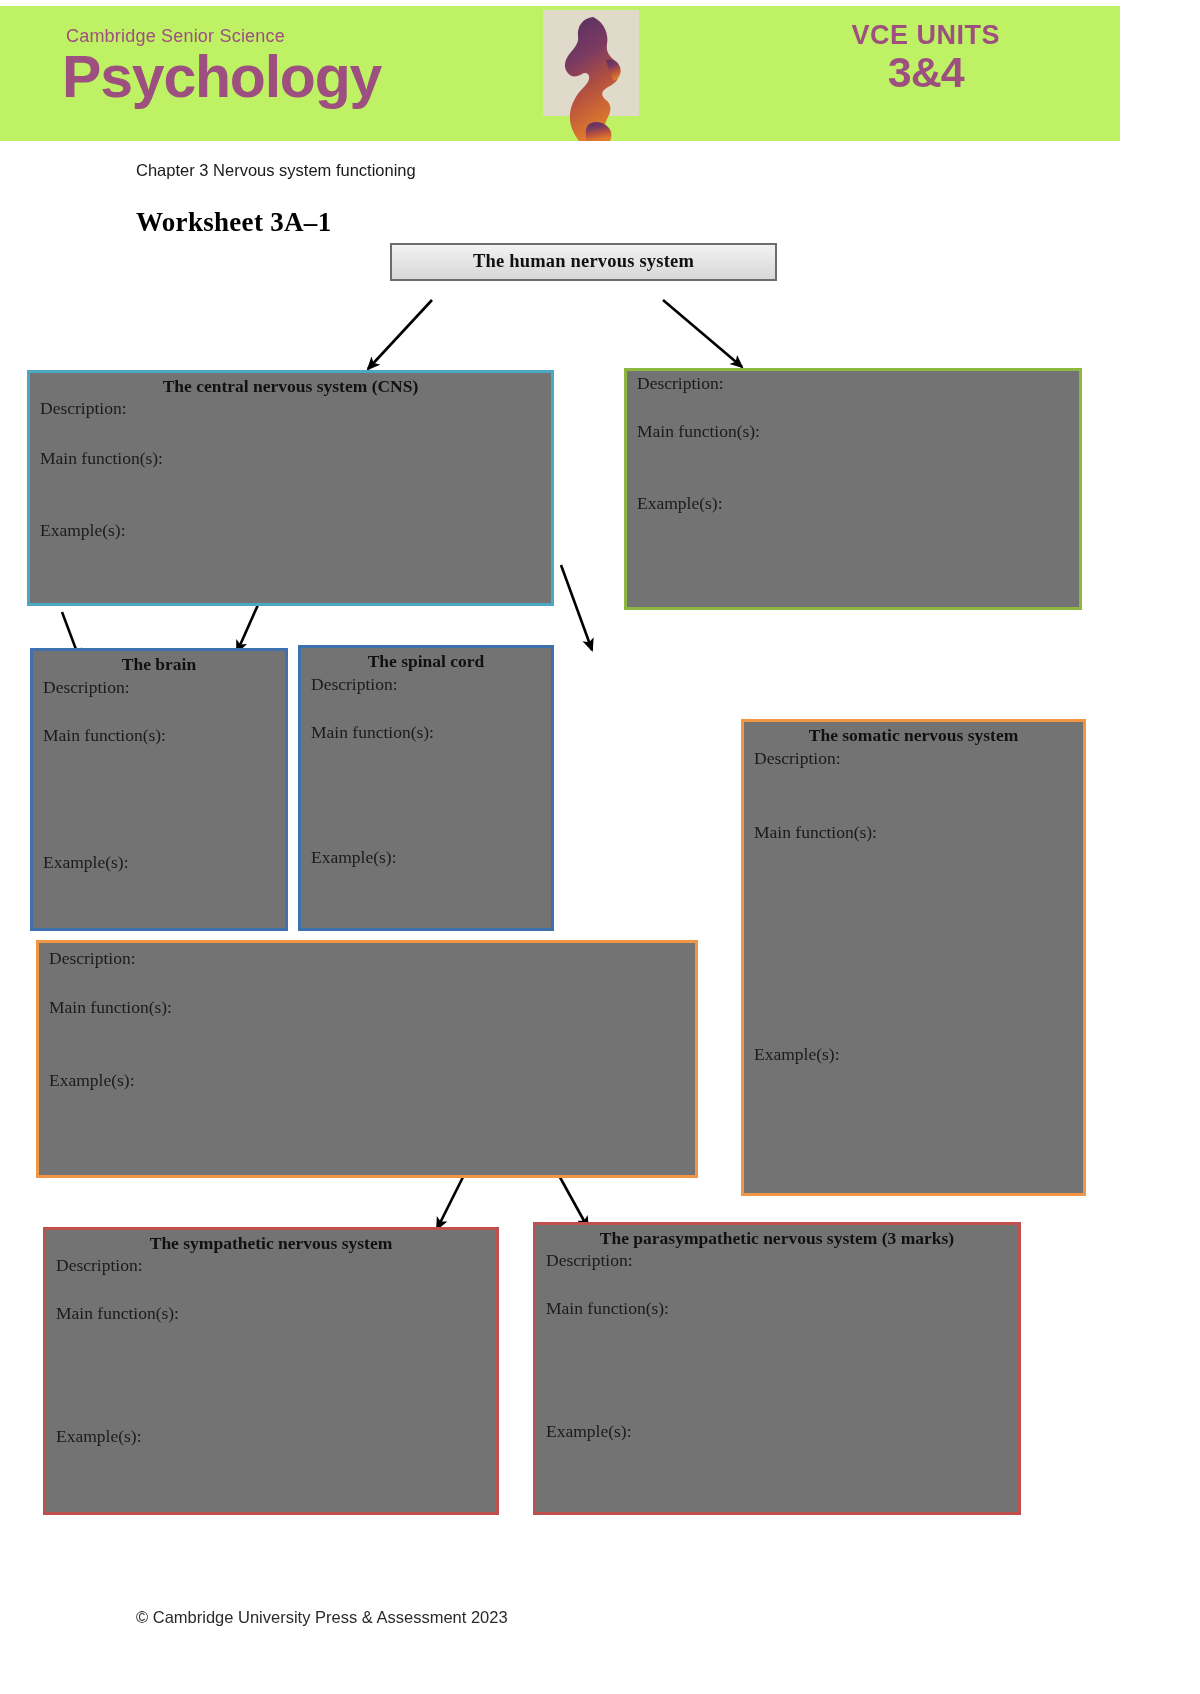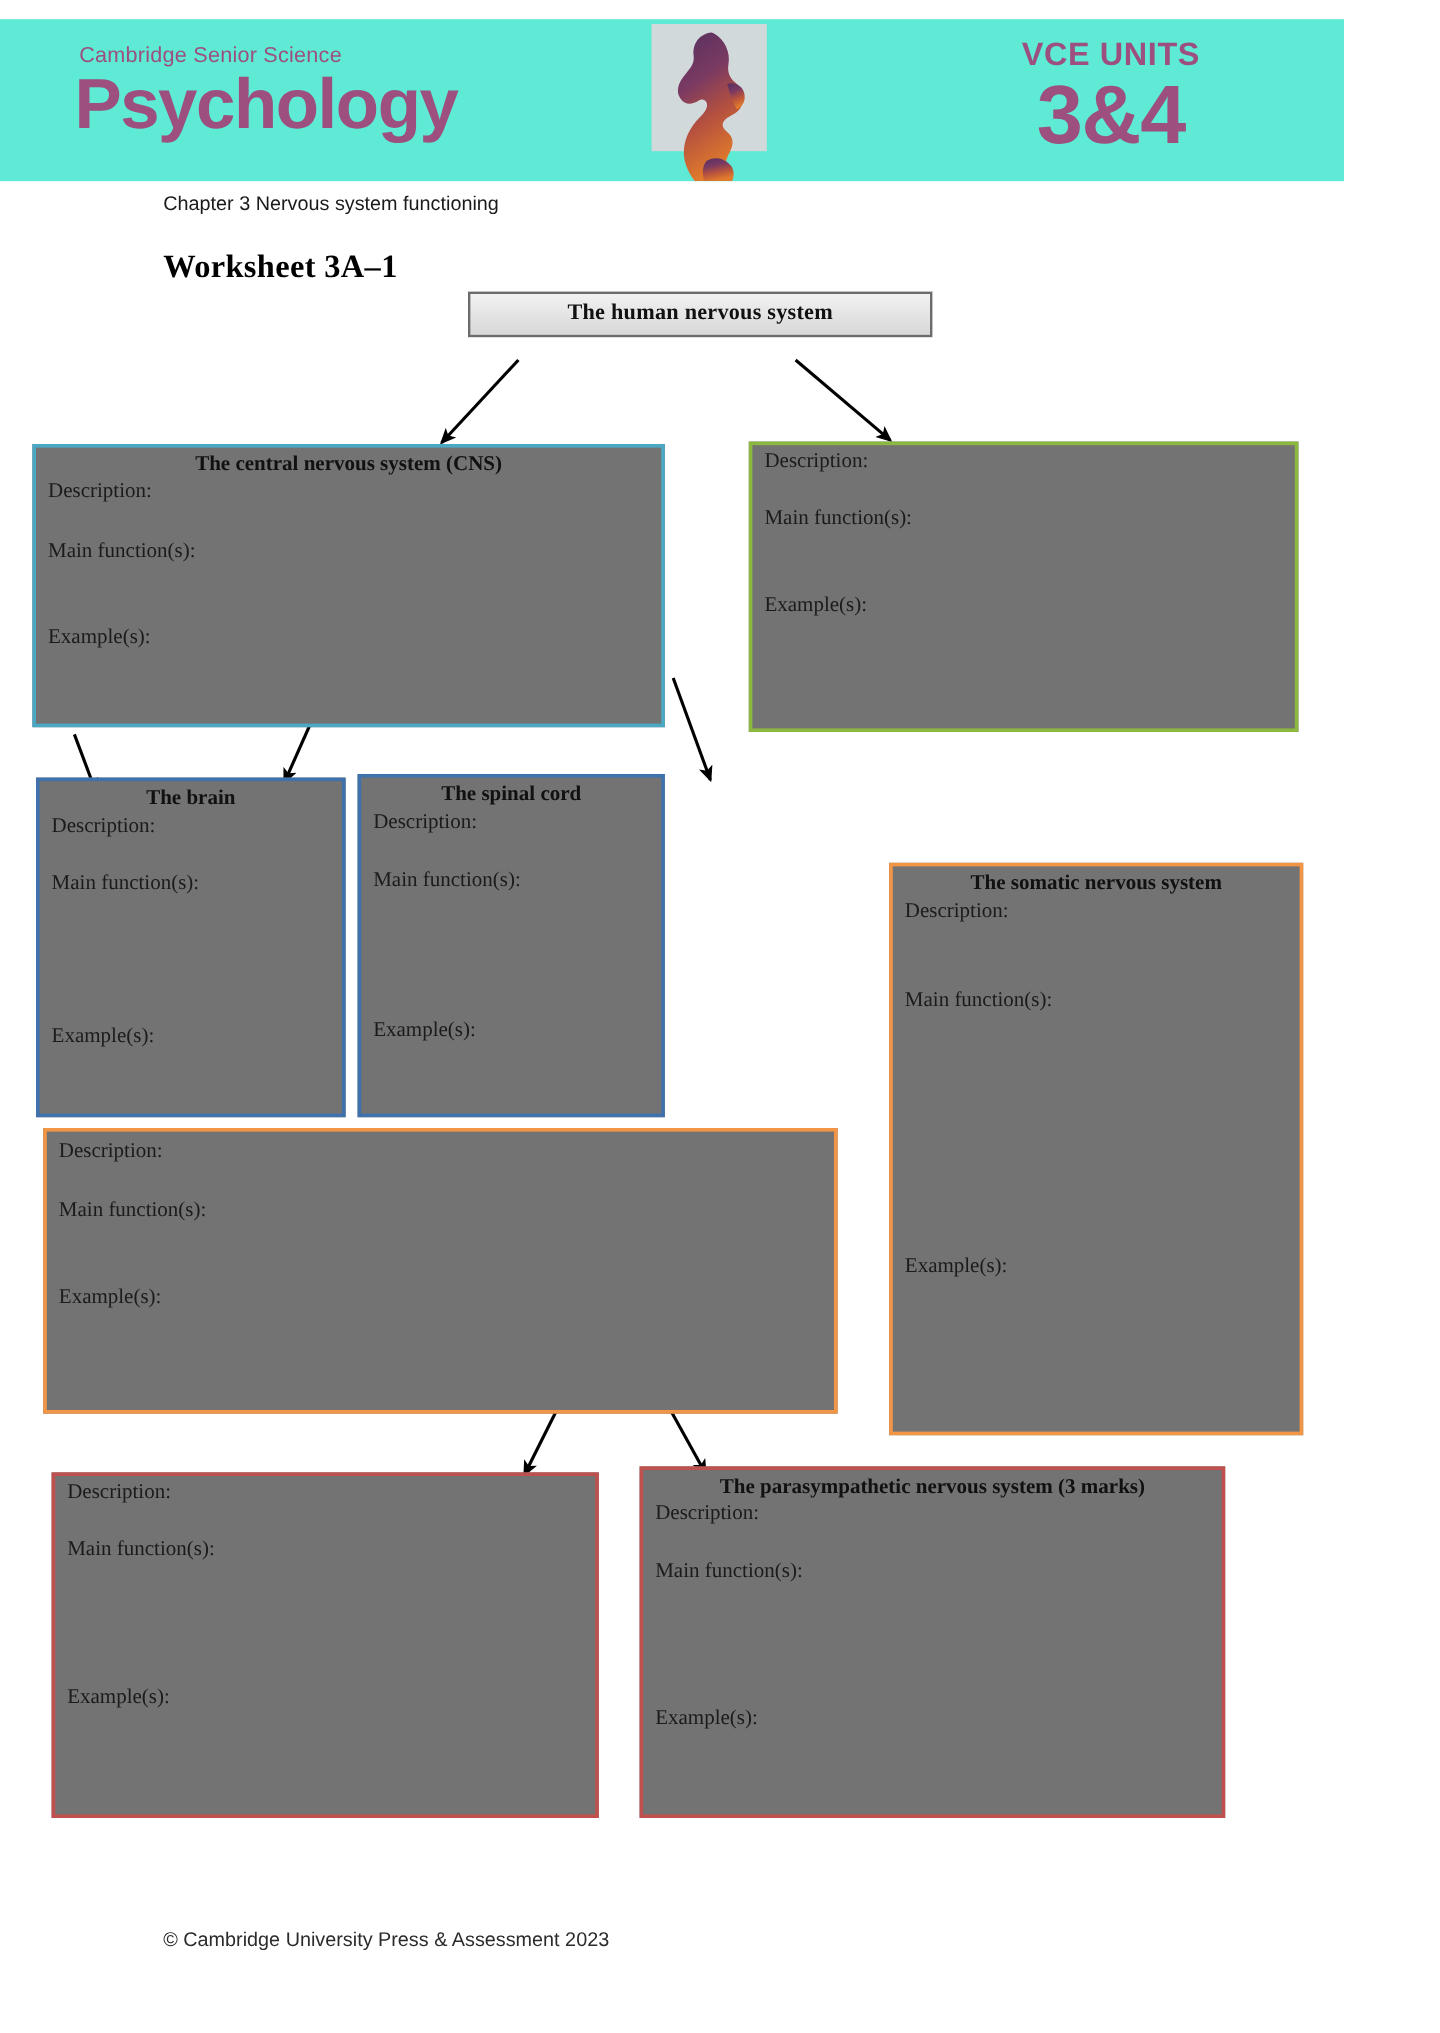--- a/index.html
+++ b/index.html
@@ -12,24 +12,24 @@
     width: 1120px;
     height: 1694px;
     position: relative;
     overflow: hidden;
   }
 
   
   .banner {
     position: absolute;
     left: 0;
-    top: 16px;
+    top: 6px;
     width: 1120px;
     height: 135px;
-    background: #5eead4;
+    background: #bef264;
     overflow: hidden;
   }
   .brand-block {
     position: absolute;
     left: 62px;
     top: 20px;
   }
   .brand-kicker {
     font-family: "Liberation Sans", sans-serif;
     font-size: 18px;
@@ -79,21 +79,21 @@
     color: #9d4f7f;
     font-family: "Liberation Sans", sans-serif;
     font-weight: bold;
   }
   .units-kicker {
     font-size: 27px;
     letter-spacing: 0.5px;
     margin: 0;
   }
   .units-num {
-    font-size: 69px;
+    font-size: 43px;
     line-height: 1.0;
     letter-spacing: -1px;
     margin: 0;
   }
 
   
   .chapter-line {
     position: absolute;
     left: 136px;
     top: 161px;
@@ -295,20 +295,21 @@
   <div class="field" style="margin-top:202px;">Example(s):</div>
 </div>
 
 <div class="box" id="node-autonomic">
   <div class="field" style="margin-top:5px;">Description:</div>
   <div class="field" style="margin-top:29px;">Main function(s):</div>
   <div class="field" style="margin-top:53px;">Example(s):</div>
 </div>
 
 <div class="box" id="node-sympathetic">
+  <div class="box-title">The sympathetic nervous system</div>
   <div class="field" style="margin-top:2px;">Description:</div>
   <div class="field" style="margin-top:28px;">Main function(s):</div>
   <div class="field" style="margin-top:103px;">Example(s):</div>
 </div>
 
 <div class="box" id="node-parasympathetic">
   <div class="box-title">The parasympathetic nervous system (3 marks)</div>
   <div class="field" style="margin-top:2px;">Description:</div>
   <div class="field" style="margin-top:28px;">Main function(s):</div>
   <div class="field" style="margin-top:103px;">Example(s):</div>

